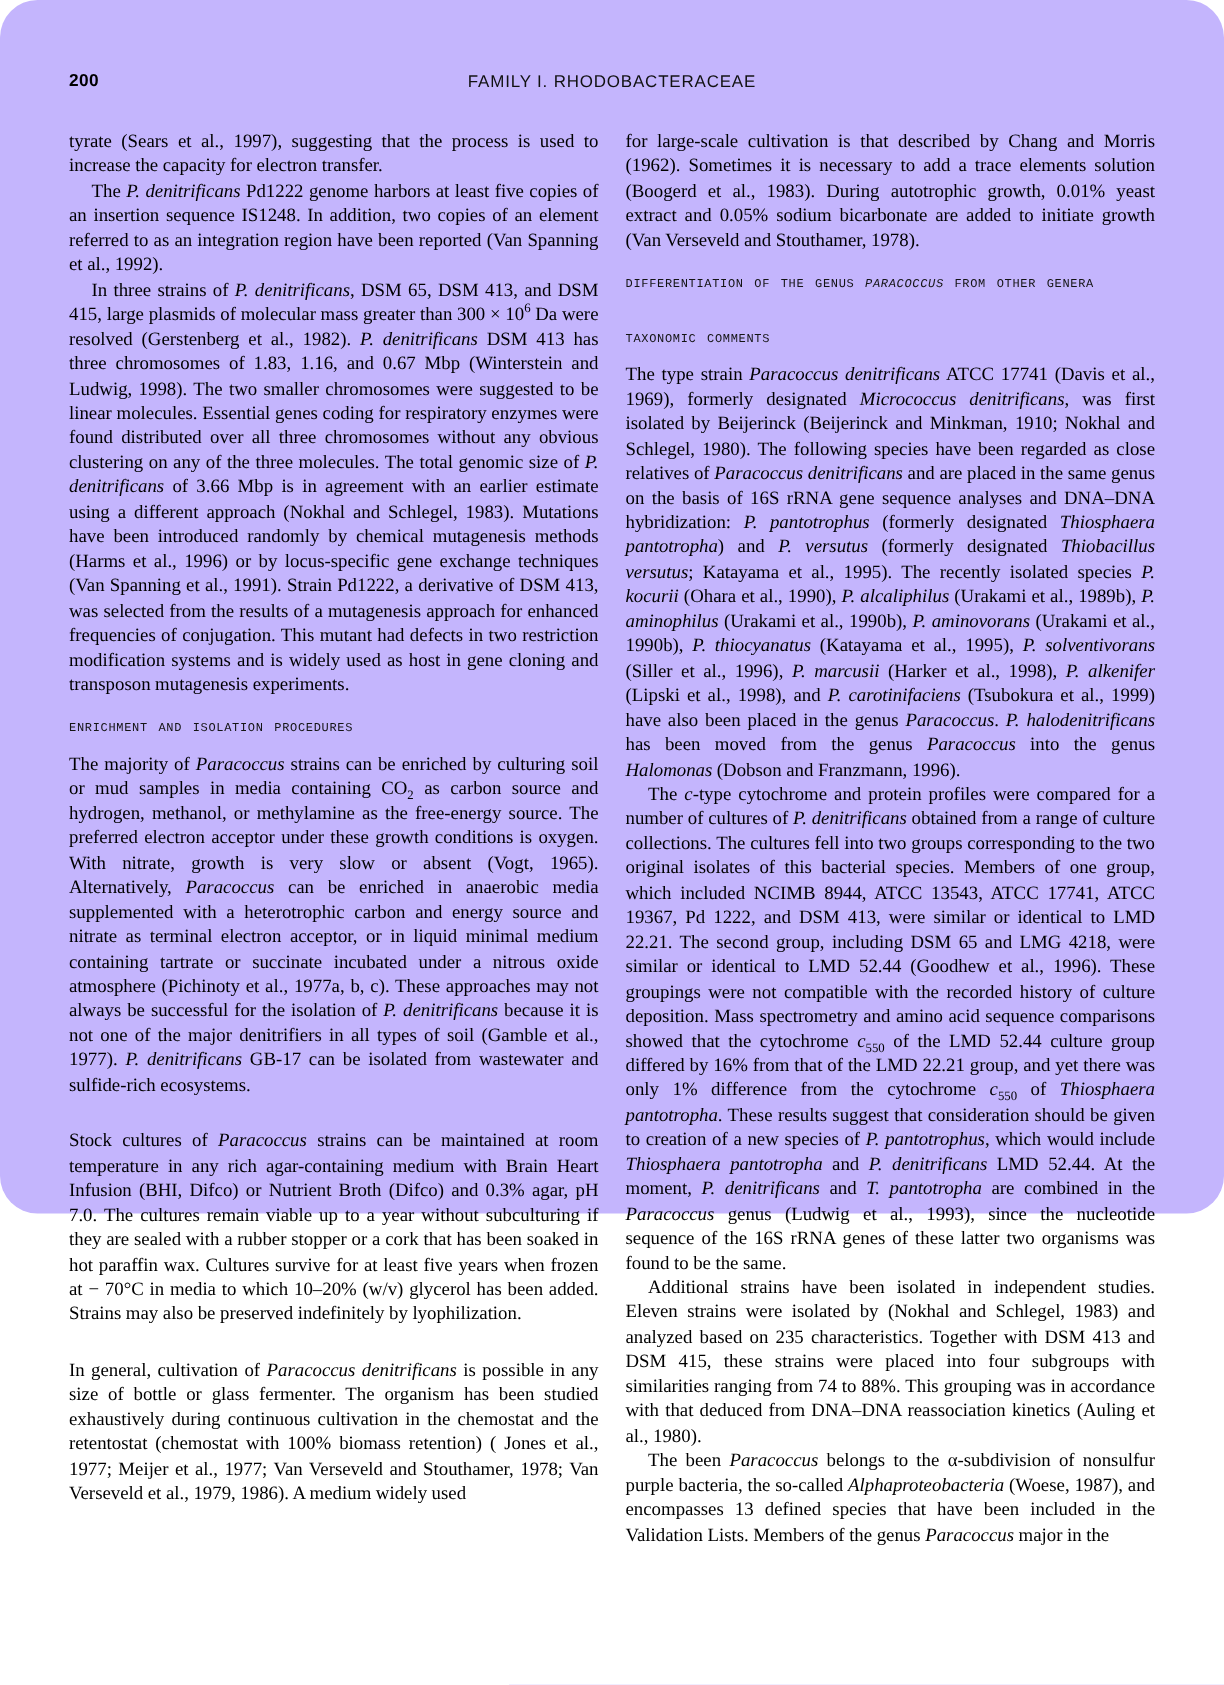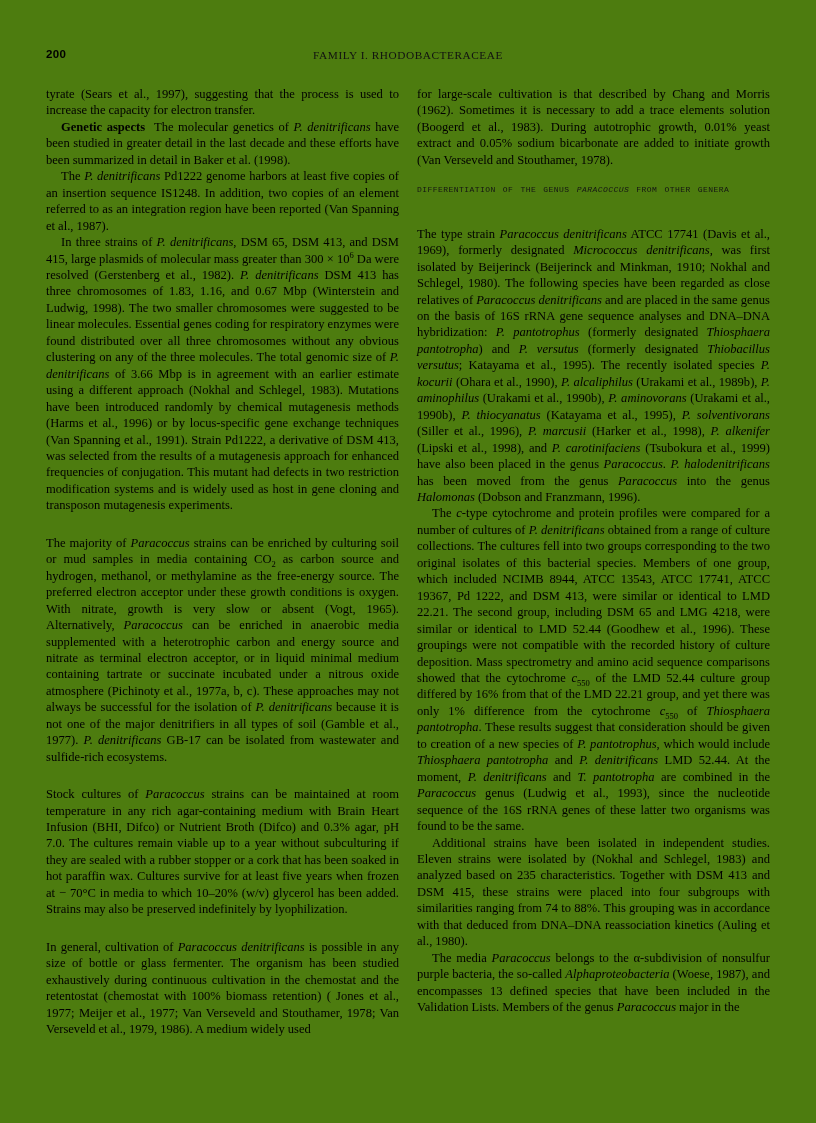--- a/index.html
+++ b/index.html
@@ -12,22 +12,23 @@
     height: 1123px;
     position: relative;
     font-family: "Liberation Serif", serif;
     color: #000000;
     overflow: hidden;
   }
   .page {
     position: absolute;
     left: 0; top: 0;
     width: 816px;
-    height: 1123px;
-    background: #4d7c0f;
+    height: 809px;
+    background: #c4b5fd;
+    border-radius: 25px;
   }
 
   
   .running-head {
     position: absolute;
     left: 46px;
     top: 48px;
     width: 724px;
     height: 20px;
   }
@@ -40,21 +41,21 @@
     font-weight: bold;
     letter-spacing: 0.3px;
     color: #000;
   }
   .head-title {
     position: absolute;
     left: 0;
     top: 1px;
     width: 724px;
     text-align: center;
-    font-family: Liberation Serif, serif;
+    font-family: Liberation Sans, sans-serif;
     font-size: 11.3px;
     letter-spacing: 0.55px;
     color: #111;
   }
 
   
   .columns {
     position: absolute;
     left: 46px;
     top: 86px;
@@ -130,27 +131,27 @@
     <span class="folio">200</span>
     <span class="head-title">FAMILY I. RHODOBACTERACEAE</span>
   </div>
 
   <div class="columns">
 
     <div class="col">
 
       <p class="noindent"><span>tyrate (Sears et al., 1997), suggesting that the process is used to increase the capacity for electron transfer.</span></p>
 
-      <p class="indent"><span class="runin">Genetic aspects</span><span class="runin-gap"></span><span>The molecular genetics of </span><i>P. denitrificans</i><span> have been studied in greater detail in the last decade and these efforts have been summarized in detail in Baker et al. (1998).</span></p>
 
-      <p class="indent"><span>The </span><i>P. denitrificans</i><span> Pd1222 genome harbors at least five copies of an insertion sequence IS1248. In addition, two copies of an element referred to as an integration region have been reported (Van Spanning et al., 1987).</span></p>
+      <p class="indent"><span>The </span><i>P. denitrificans</i><span> Pd1222 genome harbors at least five copies of an insertion sequence IS1248. In addition, two copies of an element referred to as an integration region have been reported (Van Spanning et al., 1992).</span></p>
 
       <p class="indent"><span>In three strains of </span><i>P. denitrificans</i><span>, DSM 65, DSM 413, and DSM 415, large plasmids of molecular mass greater than 300 </span><span>×</span><span> 10</span><sup>6</sup><span> Da were resolved (Gerstenberg et al., 1982). </span><i>P. denitrificans</i><span> DSM 413 has three chromosomes of 1.83, 1.16, and 0.67 Mbp (Winterstein and Ludwig, 1998). The two smaller chromosomes were suggested to be linear molecules. Essential genes coding for respiratory enzymes were found distributed over all three chromosomes without any obvious clustering on any of the three molecules. The total genomic size of </span><i>P. denitrificans</i><span> of 3.66 Mbp is in agreement with an earlier estimate using a different approach (Nokhal and Schlegel, 1983). Mutations have been introduced randomly by chemical mutagenesis methods (Harms et al., 1996) or by locus-specific gene exchange techniques (Van Spanning et al., 1991). Strain Pd1222, a derivative of DSM 413, was selected from the results of a mutagenesis approach for enhanced frequencies of conjugation. This mutant had defects in two restriction modification systems and is widely used as host in gene cloning and transposon mutagenesis experiments.</span></p>
 
       <div class="space-before-head"></div>
+      <h2 class="section"><span>Enrichment and Isolation Procedures</span></h2>
       <div class="space-after-head"></div>
 
       <p class="noindent"><span>The majority of </span><i>Paracoccus</i><span> strains can be enriched by culturing soil or mud samples in media containing CO</span><sub>2</sub><span> as carbon source and hydrogen, methanol, or methylamine as the free-energy source. The preferred electron acceptor under these growth conditions is oxygen. With nitrate, growth is very slow or absent (Vogt, 1965). Alternatively, </span><i>Paracoccus</i><span> can be enriched in anaerobic media supplemented with a heterotrophic carbon and energy source and nitrate as terminal electron acceptor, or in liquid minimal medium containing tartrate or succinate incubated under a nitrous oxide atmosphere (Pichinoty et al., 1977a, b, c). These approaches may not always be successful for the isolation of </span><i>P. denitrificans</i><span> because it is not one of the major denitrifiers in all types of soil (Gamble et al., 1977). </span><i>P. denitrificans</i><span> GB-17 can be isolated from wastewater and sulfide-rich ecosystems.</span></p>
 
       <div class="space-before-head"></div>
       <div class="space-after-head"></div>
 
       <p class="noindent"><span>Stock cultures of </span><i>Paracoccus</i><span> strains can be maintained at room temperature in any rich agar-containing medium with Brain Heart Infusion (BHI, Difco) or Nutrient Broth (Difco) and 0.3% agar, pH 7.0. The cultures remain viable up to a year without subculturing if they are sealed with a rubber stopper or a cork that has been soaked in hot paraffin wax. Cultures survive for at least five years when frozen at − 70°C in media to which 10–20% (w/v) glycerol has been added. Strains may also be preserved indefinitely by lyophilization.</span></p>
 
       <div class="space-before-head"></div>
@@ -163,25 +164,26 @@
     <div class="col">
 
       <p class="noindent"><span>for large-scale cultivation is that described by Chang and Morris (1962). Sometimes it is necessary to add a trace elements solution (Boogerd et al., 1983). During autotrophic growth, 0.01% yeast extract and 0.05% sodium bicarbonate are added to initiate growth (Van Verseveld and Stouthamer, 1978).</span></p>
 
       <div class="space-before-head"></div>
       <h2 class="section"><span>Differentiation of the genus </span><span class="ital">Paracoccus</span><span> from other genera</span></h2>
       <div class="space-after-head"></div>
 
 
       <div class="space-before-head"></div>
+      <h2 class="section"><span>Taxonomic Comments</span></h2>
       <div class="space-after-head"></div>
 
       <p class="noindent"><span>The type strain </span><i>Paracoccus denitrificans</i><span> ATCC 17741 (Davis et al., 1969), formerly designated </span><i>Micrococcus denitrificans</i><span>, was first isolated by Beijerinck (Beijerinck and Minkman, 1910; Nokhal and Schlegel, 1980). The following species have been regarded as close relatives of </span><i>Paracoccus denitrificans</i><span> and are placed in the same genus on the basis of 16S rRNA gene sequence analyses and DNA–DNA hybridization: </span><i>P. pantotrophus</i><span> (formerly designated </span><i>Thiosphaera pantotropha</i><span>) and </span><i>P. versutus</i><span> (formerly designated </span><i>Thiobacillus versutus</i><span>; Katayama et al., 1995). The recently isolated species </span><i>P. kocurii</i><span> (Ohara et al., 1990), </span><i>P. alcaliphilus</i><span> (Urakami et al., 1989b), </span><i>P. aminophilus</i><span> (Urakami et al., 1990b), </span><i>P. aminovorans</i><span> (Urakami et al., 1990b), </span><i>P. thiocyanatus</i><span> (Katayama et al., 1995), </span><i>P. solventivorans</i><span> (Siller et al., 1996), </span><i>P. marcusii</i><span> (Harker et al., 1998), </span><i>P. alkenifer</i><span> (Lipski et al., 1998), and </span><i>P. carotinifaciens</i><span> (Tsubokura et al., 1999) have also been placed in the genus </span><i>Paracoccus</i><span>. </span><i>P. halodenitrificans</i><span> has been moved from the genus </span><i>Paracoccus</i><span> into the genus </span><i>Halomonas</i><span> (Dobson and Franzmann, 1996).</span></p>
 
       <p class="indent"><span>The </span><i>c</i><span>-type cytochrome and protein profiles were compared for a number of cultures of </span><i>P. denitrificans</i><span> obtained from a range of culture collections. The cultures fell into two groups corresponding to the two original isolates of this bacterial species. Members of one group, which included NCIMB 8944, ATCC 13543, ATCC 17741, ATCC 19367, Pd 1222, and DSM 413, were similar or identical to LMD 22.21. The second group, including DSM 65 and LMG 4218, were similar or identical to LMD 52.44 (Goodhew et al., 1996). These groupings were not compatible with the recorded history of culture deposition. Mass spectrometry and amino acid sequence comparisons showed that the cytochrome </span><i>c</i><sub>550</sub><span> of the LMD 52.44 culture group differed by 16% from that of the LMD 22.21 group, and yet there was only 1% difference from the cytochrome </span><i>c</i><sub>550</sub><span> of </span><i>Thiosphaera pantotropha</i><span>. These results suggest that consideration should be given to creation of a new species of </span><i>P. pantotrophus</i><span>, which would include </span><i>Thiosphaera pantotropha</i><span> and </span><i>P. denitrificans</i><span> LMD 52.44. At the moment, </span><i>P. denitrificans</i><span> and </span><i>T. pantotropha</i><span> are combined in the </span><i>Paracoccus</i><span> genus (Ludwig et al., 1993), since the nucleotide sequence of the 16S rRNA genes of these latter two organisms was found to be the same.</span></p>
 
       <p class="indent"><span>Additional strains have been isolated in independent studies. Eleven strains were isolated by (Nokhal and Schlegel, 1983) and analyzed based on 235 characteristics. Together with DSM 413 and DSM 415, these strains were placed into four subgroups with similarities ranging from 74 to 88%. This grouping was in accordance with that deduced from DNA–DNA reassociation kinetics (Auling et al., 1980).</span></p>
 
-      <p class="indent"><span>The media </span><i>Paracoccus</i><span> belongs to the α-subdivision of nonsulfur purple bacteria, the so-called </span><i>Alphaproteobacteria</i><span> (Woese, 1987), and encompasses 13 defined species that have been included in the Validation Lists. Members of the genus </span><i>Paracoccus</i><span> major in the</span></p>
+      <p class="indent"><span>The been </span><i>Paracoccus</i><span> belongs to the α-subdivision of nonsulfur purple bacteria, the so-called </span><i>Alphaproteobacteria</i><span> (Woese, 1987), and encompasses 13 defined species that have been included in the Validation Lists. Members of the genus </span><i>Paracoccus</i><span> major in the</span></p>
 
     </div>
   </div>
 </div>
 
 </body></html>

